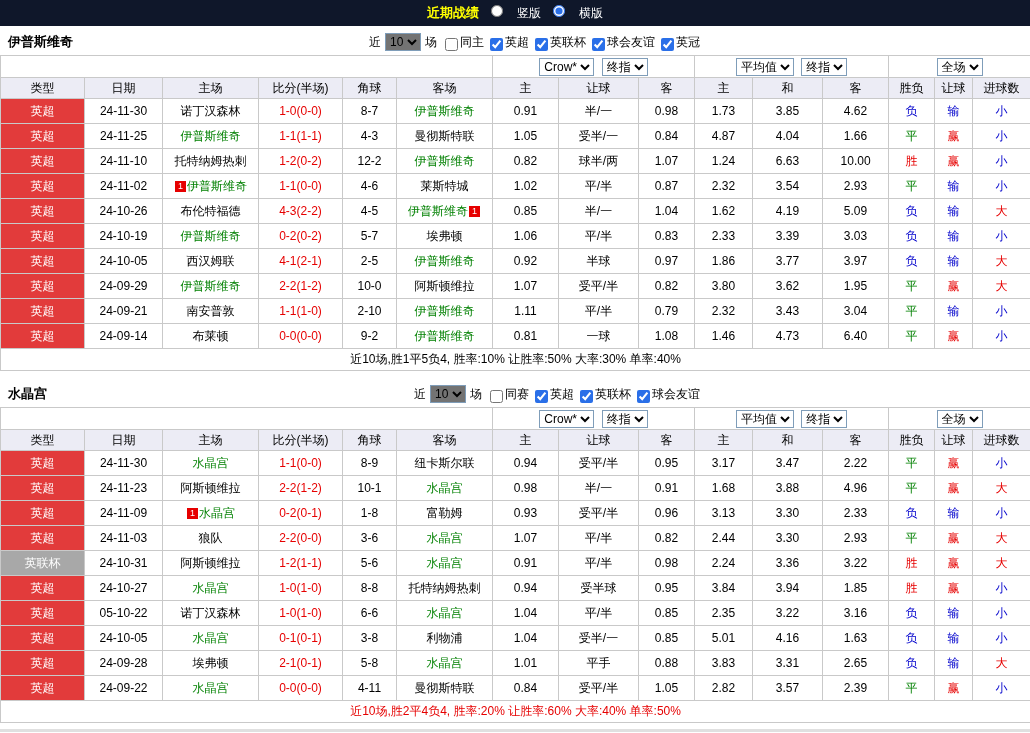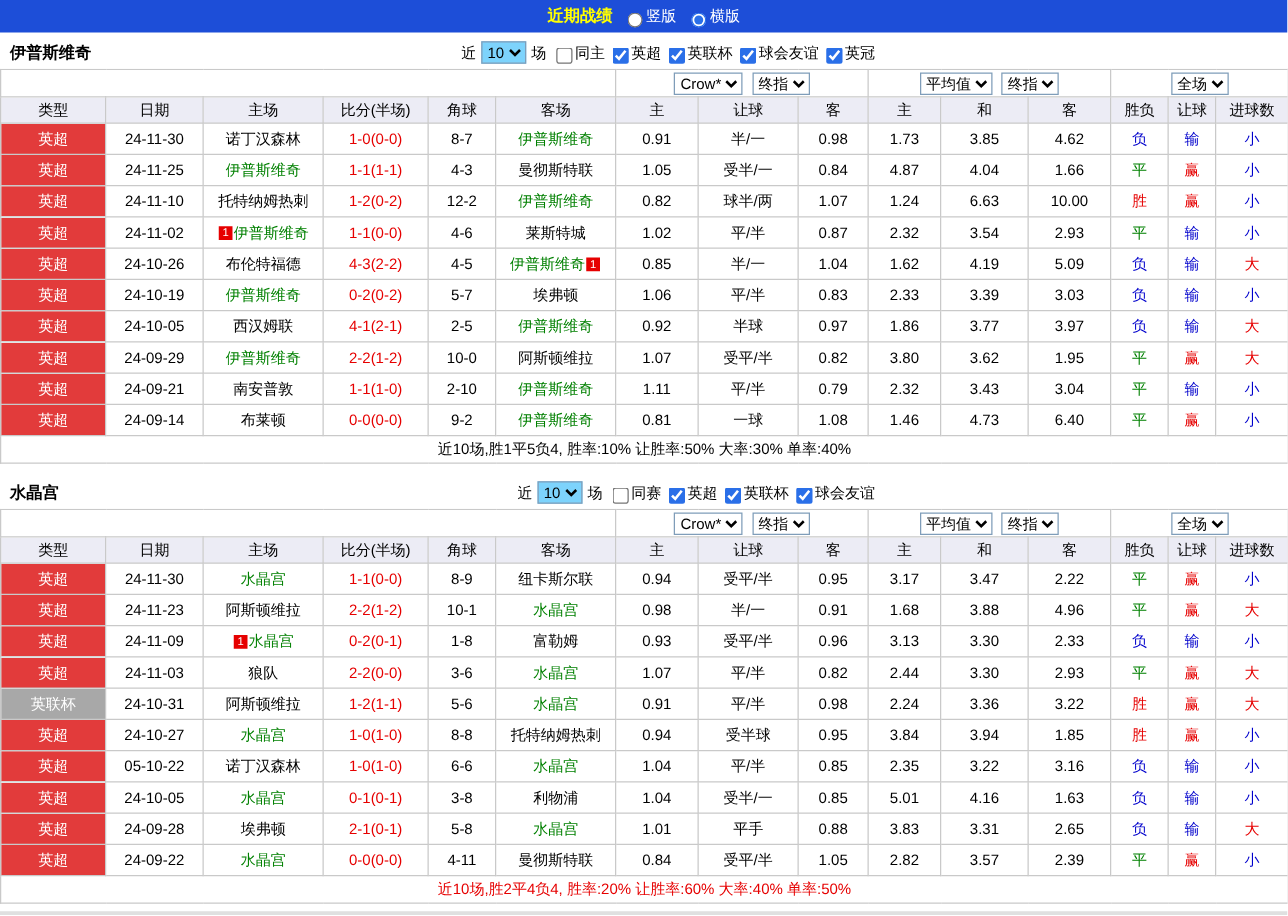--- a/index.html
+++ b/index.html
@@ -8,33 +8,33 @@
     width:1030px;
     font-family:"Liberation Sans","DejaVu Sans",sans-serif;
     font-size:12px;
     color:#000;
   }
   .topbar {
     height:26px; background:#1e1e9c;
     display:flex; align-items:center; justify-content:center; gap:12px;
   }
   .topbar .title { color:#ffff00; font-weight:bold; font-size:13px; }
-  .topbar label { color:#fff; display:inline-flex; align-items:flex-end; gap:3px; cursor:pointer; }
+  .topbar label { color:#fff; display:inline-flex; align-items:flex-start; gap:14px; cursor:pointer; }
   .topbar input[type=radio] { width:12px; height:12px; accent-color:#2a6fe8; margin:0; }
 
   .section { margin-top:3px; }
   .section + .section { margin-top:10px; }
 
   .section-head {
     height:26px; display:flex; align-items:center; padding:0 8px; position:relative;
     background:#fff;
   }
   .team-name { font-weight:bold; font-size:13px; }
   .filters { margin-left:auto; margin-right:322px; display:flex; align-items:center; gap:4px; white-space:nowrap; }
-  .filters select { height:18px; font-size:12px; border:1px solid #7f9db9; background:#7dd3fc; }
+  .filters select { height:18px; font-size:12px; border:1px solid #7f9db9; background:#737373; }
   .cbs { display:inline-flex; align-items:center; gap:2px; }
   .cb { display:inline-flex; align-items:flex-end; gap:1px; cursor:pointer; }
   .cb input { width:13px; height:13px; accent-color:#2a6fe8; margin:0 1px 0 4px; }
 
   table { width:1030px; table-layout:fixed; border-collapse:collapse; }
   th, td {
     border:1px solid #c9c9c9; text-align:center; white-space:nowrap; overflow:hidden;
     height:25px; font-weight:normal; padding:0 1px;
   }
   tr.select-row td { height:22px; background:#fff; }
@@ -44,21 +44,21 @@
   td.summary { height:22px; border-top:1px solid #c9c9c9; font-size:12px; }
   .badge {
     display:inline-block; min-width:11px; height:11px; line-height:11px;
     color:#fff; font-size:9px; margin:0 1px; vertical-align:1px; text-align:center;
   }
   .page-end { height:3px; background:#e0e0e0; margin-top:6px; }
 </style>
 </head>
 <body>
 
-<div class="topbar" style="background: #1d4ed8;">
+<div class="topbar" style="background: #0f172a;">
   <span class="title" style="color: rgb(255, 255, 0);">近期战绩</span>
   <label>
     <input type="radio" name="layout" style="">
     <span>竖版</span>
   </label>
   <label>
     <input type="radio" name="layout" checked="" style="">
     <span>横版</span>
   </label>
 </div>

